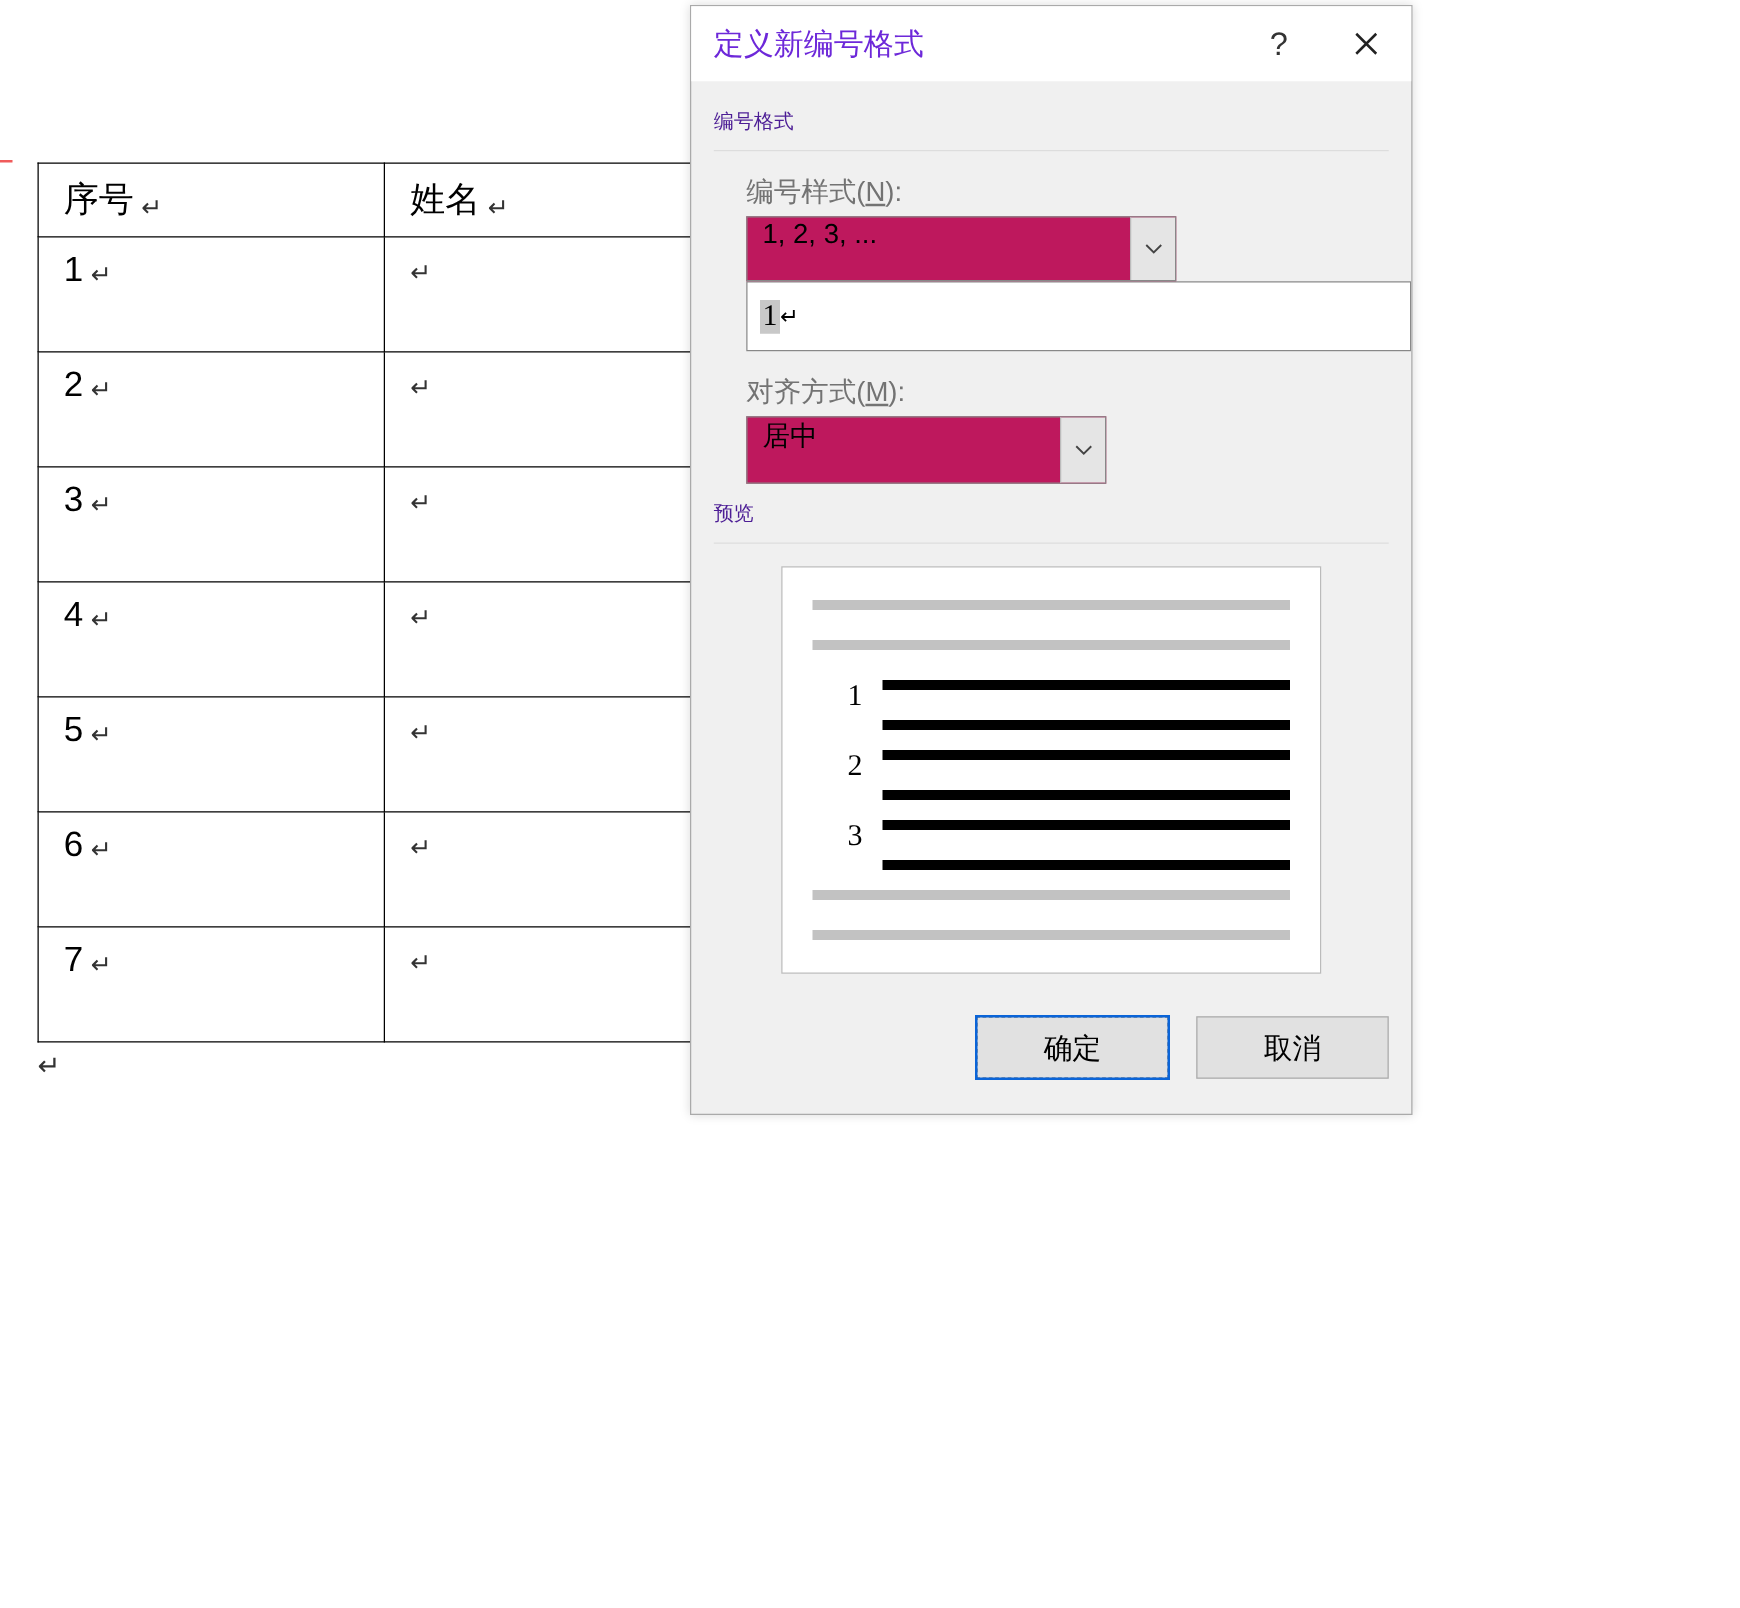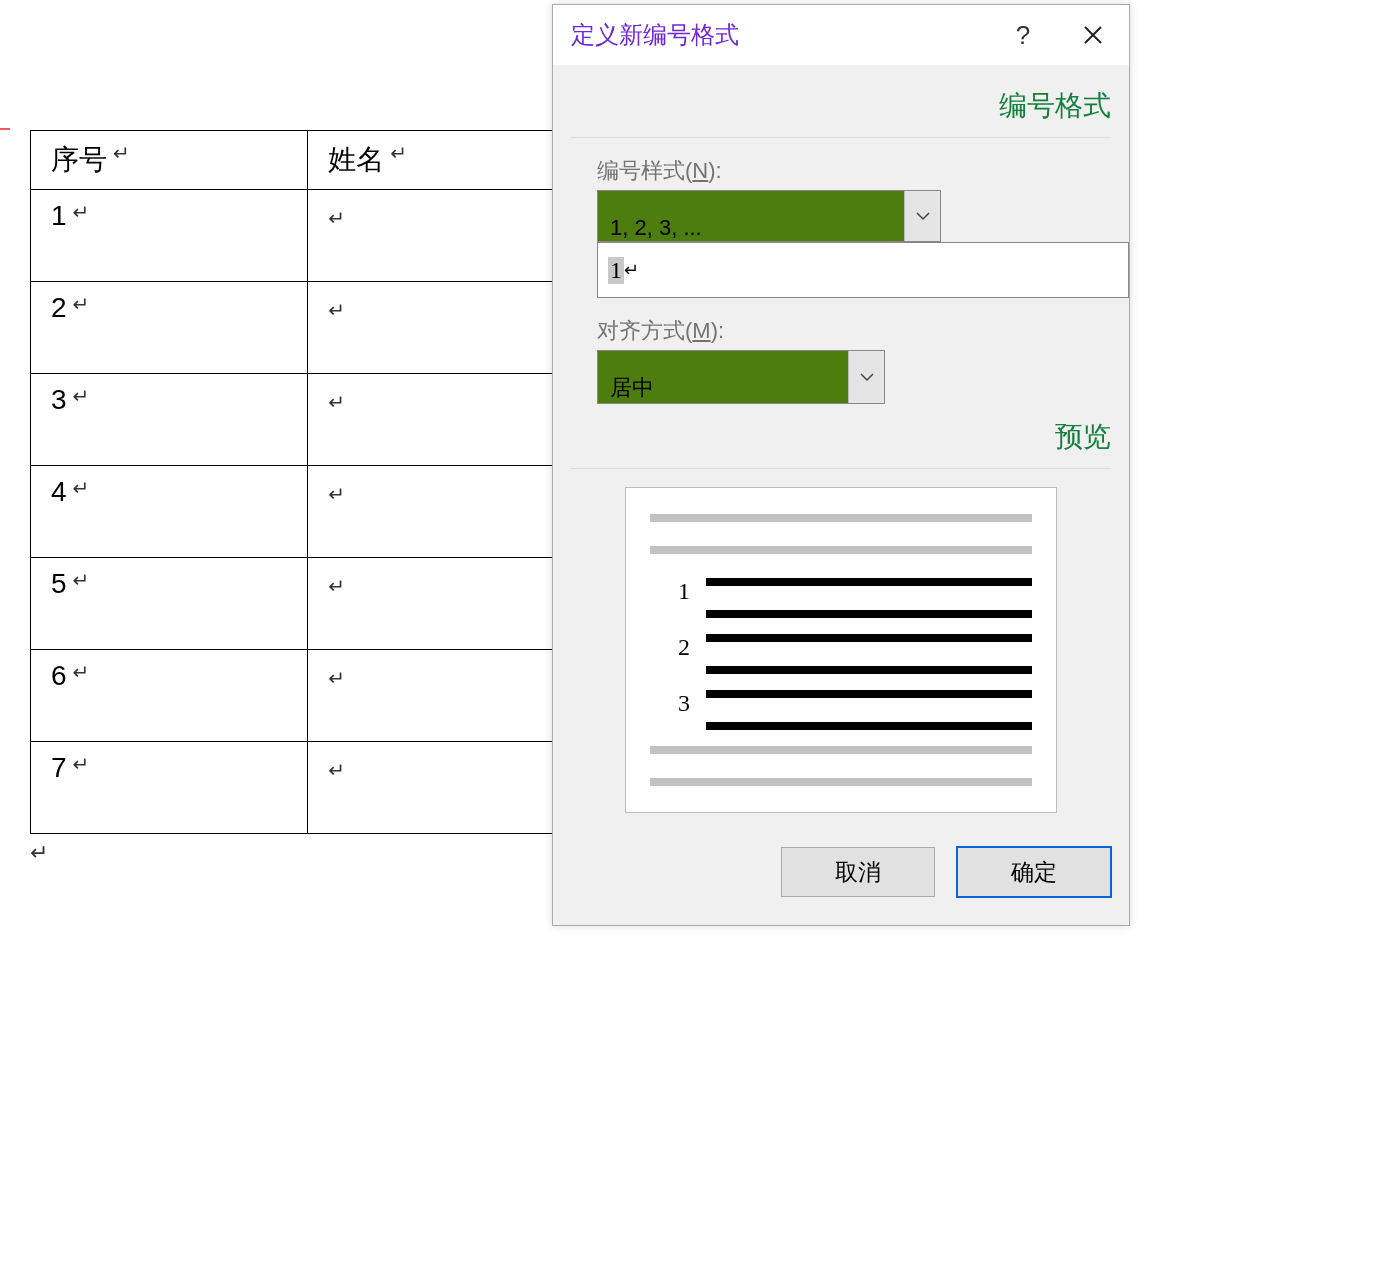--- a/index.html
+++ b/index.html
@@ -33,21 +33,21 @@
       font-weight: normal;
     }
     .doc-table th {
       height: 50px;
       vertical-align: middle;
       text-align: center;
       font-weight: normal;
     }
     .cell-content {
       display: flex;
-      align-items: flex-start;
+      align-items: flex-end;
       gap: 6px;
     }
     .col1 { width: 185px; }
     .col2 { width: 235px; }
     .col3 { width: 180px; }
     .paragraph-mark {
       font-size: 20px;
       color: #333;
       display: inline-block;
     }
@@ -104,25 +104,24 @@
       font-size: 26px;
       color: #333;
       cursor: pointer;
     }
     .close-icon svg { width: 20px; height: 20px; }
     
     .dialog-body {
       padding: 8px 18px 20px 18px;
     }
     .section-label {
-      font-size: 28px;
-      color: #15803d;
+      font-size: 16px;
+      color: #4c1d95;
       padding: 14px 0 4px 0;
       display: block;
-      text-align: right;
     }
     .section-body {
       padding: 0 0 0 26px;
     }
     .field-label {
       font-size: 22px;
       color: #737373;
       margin-top: 18px;
       margin-bottom: 4px;
       display: block;
@@ -131,22 +130,22 @@
     
     .row {
       display: flex;
       gap: 22px;
       align-items: center;
     }
     
     .dropdown {
       position: relative;
       display: flex;
-      align-items: flex-end;
-      background: #4d7c0f;
+      align-items: flex-start;
+      background: #be185d;
       border: 1px solid #888;
       height: 52px;
       font-size: 22px;
     }
     .dropdown-text {
       padding: 0 12px;
       flex: 1;
     }
     .dropdown-btn {
       width: 36px;
@@ -426,20 +425,20 @@
             <div class="pv-bar"></div>
             <div class="pv-bar"></div>
           </div>
       </div>
       <div class="pv-line"></div>
       <div class="pv-line pv-line-last"></div>
     </div>
   </div>
 
   <div class="dialog-footer">
+    <div class="btn btn-footer btn-ok">
+      <span>确定</span>
+    </div>
     <div class="btn btn-footer">
       <span>取消</span>
     </div>
-    <div class="btn btn-footer btn-ok">
-      <span>确定</span>
-    </div>
   </div>
 </div>
 
 </body></html>

